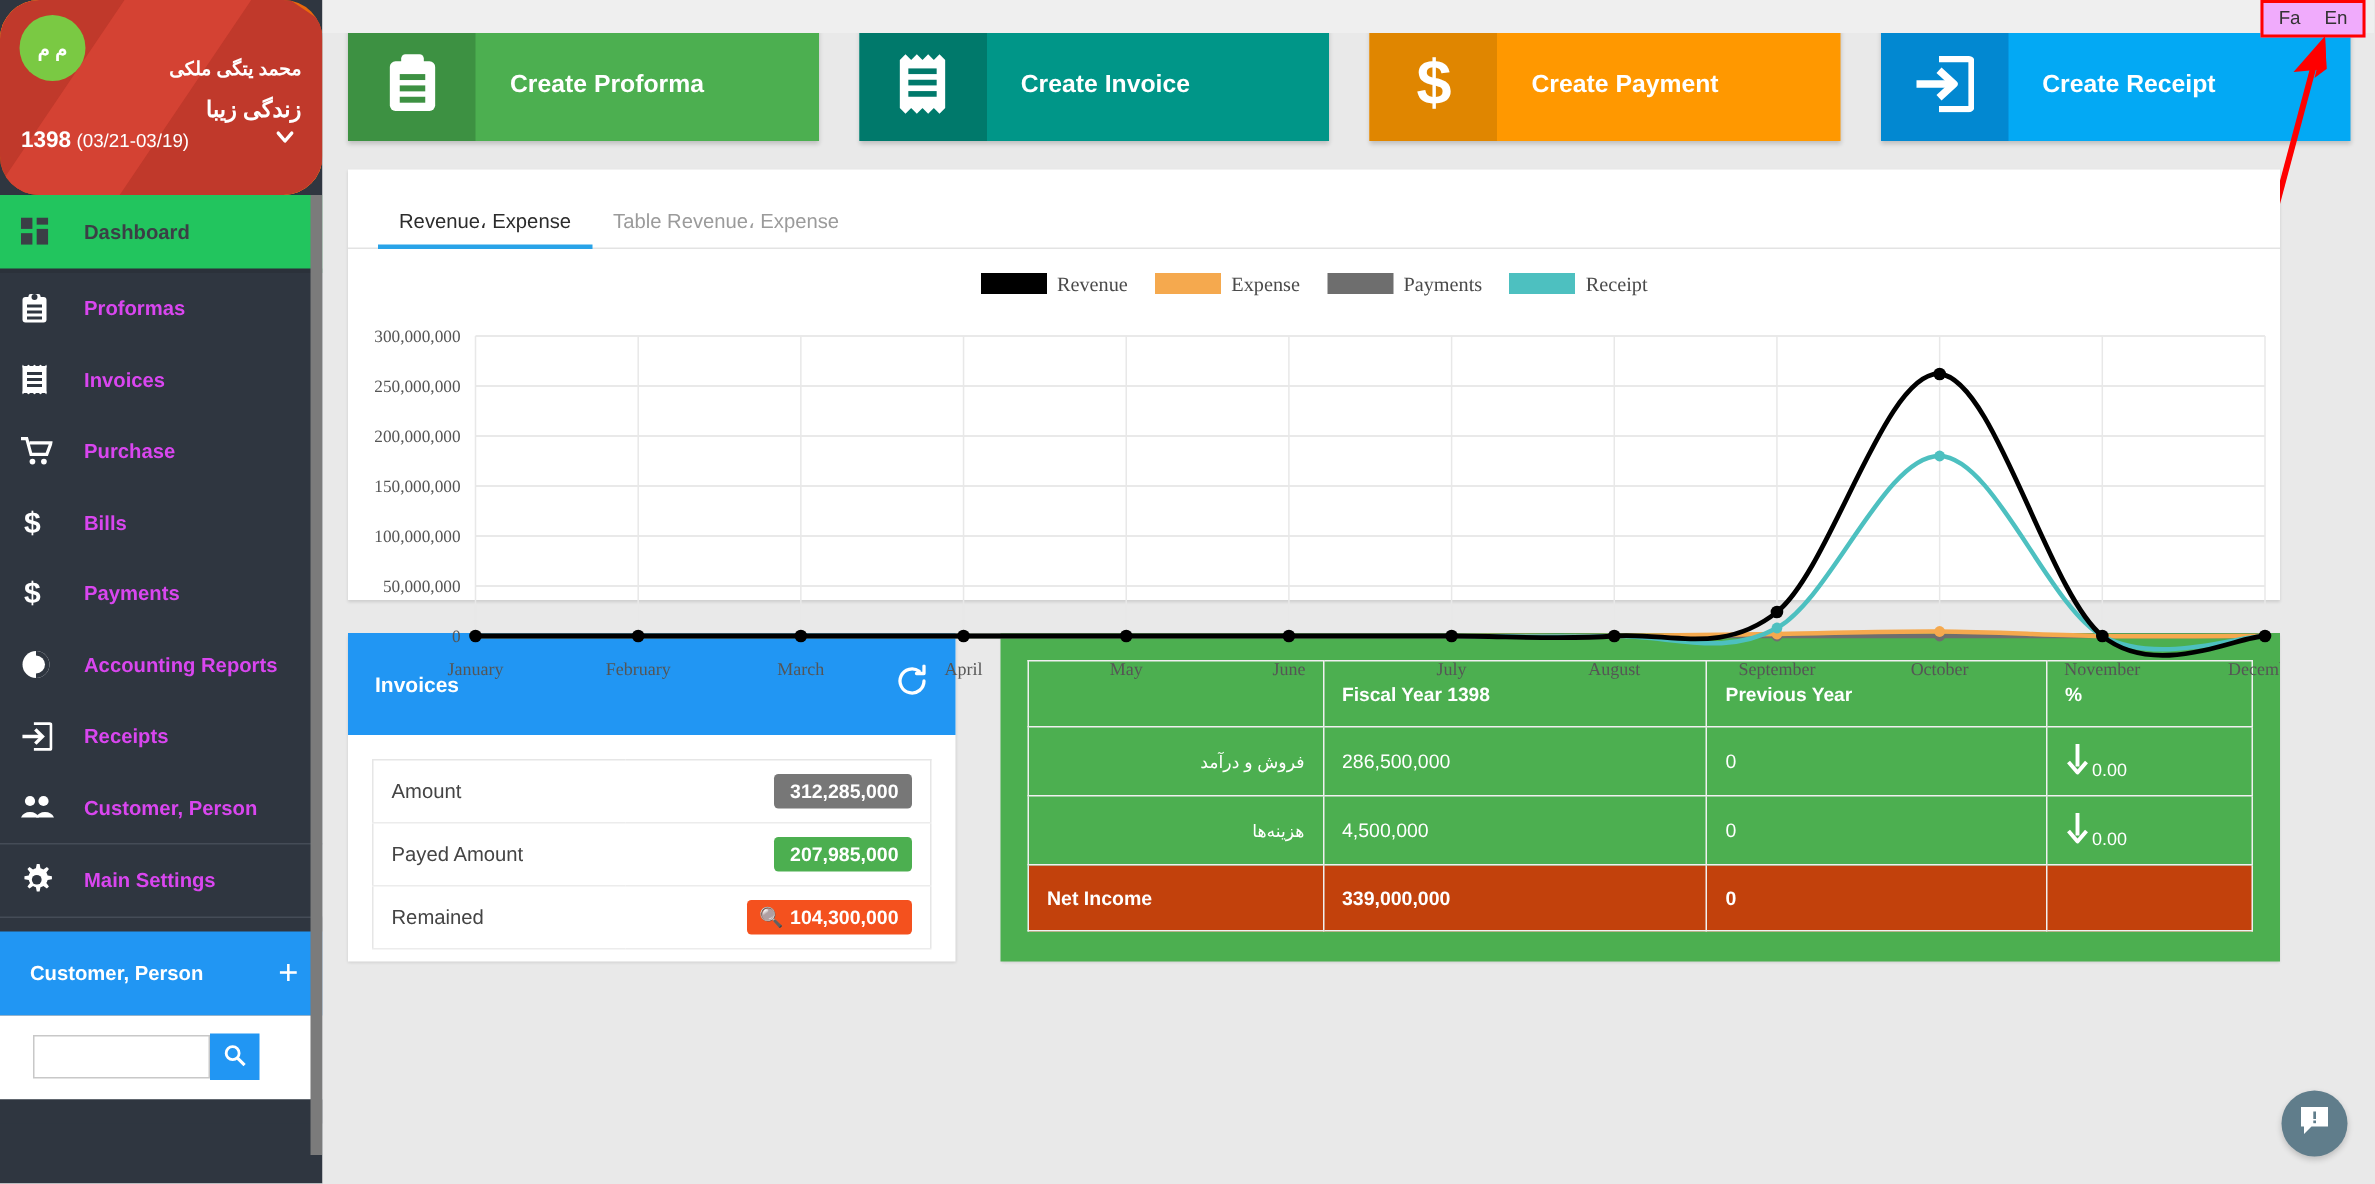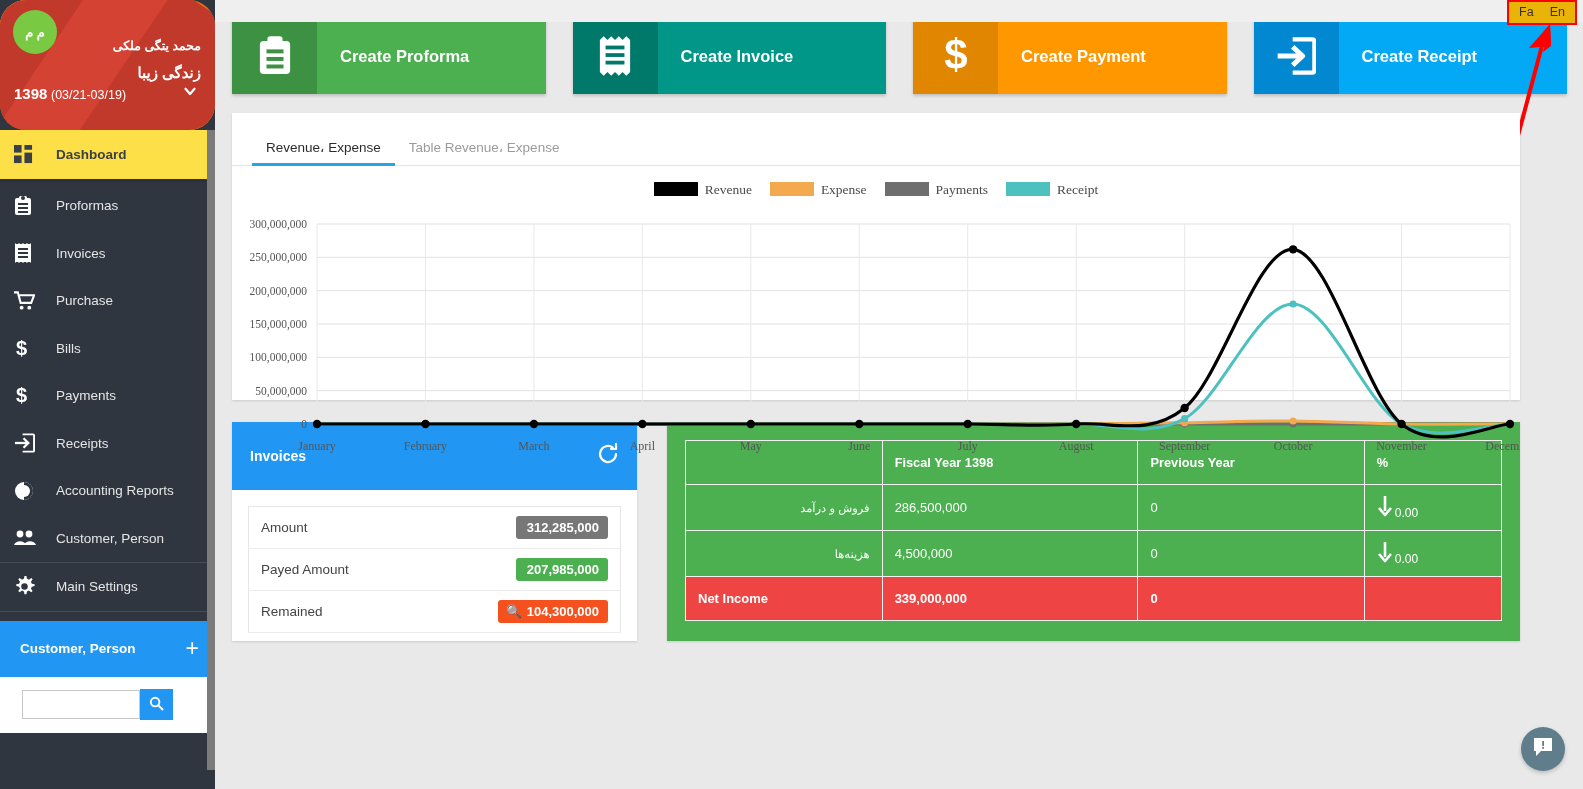--- a/index.html
+++ b/index.html
@@ -57,32 +57,32 @@
     white-space: nowrap;
   }
   .fiscal .yr { font-size: 15px; }
   .fiscal .rng { font-size: 12.5px; font-weight: normal; }
   .chev {
     position: absolute; right: 16px; top: 82px;
     width: 18px; height: 18px; cursor: pointer;
   }
 
   .sb-active {
-    height: 52px; background: #fde047;
+    height: 52px; background: #22c55e;
     display: flex; align-items: center; padding-left: 14px;
     border-bottom: 3px solid #2b313a;
     cursor: pointer;
   }
   .sb-active .sb-label { color: #3b3f46; font-size: 13.5px; font-weight: bold; }
   .sb-item {
     height: 47.5px;
     display: flex; align-items: center; padding-left: 14px;
     cursor: pointer;
   }
-  .sb-item .sb-label { color: #e5e5e5; font-size: 13.5px; font-weight: normal; }
+  .sb-item .sb-label { color: #d946ef; font-size: 13.5px; font-weight: bold; }
   .sb-ico {
     width: 30px; min-width: 30px; height: 24px;
     display: flex; align-items: center; justify-content: flex-start;
     margin-right: 12px;
   }
   .sb-ico svg { display: block; }
   .sb-sep { height: 1px; background: #454c57; margin: 0 0 0 0; }
 
   .sb-cust {
     background: #2196f3; height: 56px;
@@ -121,21 +121,21 @@
     background: #e9e9e9;
     overflow: hidden;
   }
 
   .topbar {
     height: 22px; background: #efefef; position: relative;
   }
   .lang-box {
     position: absolute; right: 6px; top: 0px;
     border: 2px solid #ff0000; padding: 3px 10px 4px 10px;
-    display: flex; gap: 16px; background: #eab308; text-align: right;
+    display: flex; gap: 16px; background: #f0abfc; text-align: right;
   }
   .lang-box span { font-size: 12.5px; color: #333; cursor: pointer; }
 
   .cards {
     display: flex; gap: 27px;
     padding: 0 16px 0 17px; margin-top: -4px;
   }
   .card {
     flex: 1; height: 76px; display: flex; align-items: center;
     box-shadow: 0 2px 3px rgba(0,0,0,0.18);
@@ -216,21 +216,21 @@
   }
   .fin-tbl { width: 100%; border-collapse: collapse; }
   .fin-tbl th, .fin-tbl td {
     border: 1px solid #f0f0f0; color: #fff; font-size: 13px;
     padding: 10px 12px; text-align: left; font-weight: bold;
     height: 44px;
   }
   .fin-tbl th { font-size: 12.8px; }
   .fin-tbl td.num { font-weight: normal; font-size: 13px; }
   .fin-tbl td.fa { direction: rtl; text-align: right; font-size: 11.5px; font-weight: normal; }
-  .fin-tbl tr.net td { background: #ef4444; font-weight: bold; }
+  .fin-tbl tr.net td { background: #c2410c; font-weight: bold; }
   .arrowcell { display: flex; align-items: flex-end; gap: 2px; }
   .arrowcell .pct { font-size: 12px; font-weight: normal; }
 
   .fab {
     position: absolute; right: 18px; bottom: 18px;
     width: 44px; height: 44px; border-radius: 50%;
     background: #607d8b; display: flex; align-items: center; justify-content: center;
     cursor: pointer; box-shadow: 0 2px 4px rgba(0,0,0,0.2);
   }
 
@@ -327,38 +327,38 @@
       <span class="sb-ico">
         <svg width="15" height="21" viewBox="0 0 14 22">
             <text x="7" y="18" font-family="Liberation Sans, sans-serif" font-size="21" font-weight="bold" fill="#fff" text-anchor="middle">$</text>
           </svg>
       </span>
       <span class="sb-label">Payments</span>
     </div>
 
     <div class="sb-item">
       <span class="sb-ico">
+        <svg width="20" height="20" viewBox="0 0 20 20">
+            <circle cx="10" cy="10" r="9" fill="#fff"></circle>
+            <path d="M10 10 L10 1 A9 9 0 0 1 10 19 Z" fill="#2f3640"></path>
+            <path d="M10 10 L10 4 A6 6 0 0 1 10 16 Z" fill="#fff"></path>
+          </svg>
+      </span>
+      <span class="sb-label">Accounting Reports</span>
+    </div>
+
+    <div class="sb-item">
+      <span class="sb-ico">
         <svg width="21" height="20" viewBox="0 0 22 20">
             <path d="M9 1 h11 a1 1 0 0 1 1 1 v16 a1 1 0 0 1 -1 1 h-11" stroke="#fff" stroke-width="2" fill="none"></path>
             <line x1="1" y1="10" x2="14" y2="10" stroke="#fff" stroke-width="2.4"></line>
             <polyline points="10,5 15,10 10,15" stroke="#fff" stroke-width="2.4" fill="none"></polyline>
           </svg>
       </span>
       <span class="sb-label">Receipts</span>
-    </div>
-
-    <div class="sb-item">
-      <span class="sb-ico">
-        <svg width="20" height="20" viewBox="0 0 20 20">
-            <circle cx="10" cy="10" r="9" fill="#fff"></circle>
-            <path d="M10 10 L10 1 A9 9 0 0 1 10 19 Z" fill="#2f3640"></path>
-            <path d="M10 10 L10 4 A6 6 0 0 1 10 16 Z" fill="#fff"></path>
-          </svg>
-      </span>
-      <span class="sb-label">Accounting Reports</span>
     </div>
 
     <div class="sb-item">
       <span class="sb-ico">
         <svg width="22" height="16" viewBox="0 0 22 16">
             <circle cx="6" cy="4" r="3.4" fill="#fff"></circle>
             <circle cx="15" cy="4" r="3.4" fill="#fff"></circle>
             <path d="M0 15 a6.5 6 0 0 1 12 0 z" fill="#fff"></path>
             <path d="M10 15 a6.5 6 0 0 1 12 0 z" fill="#fff"></path>
           </svg>

